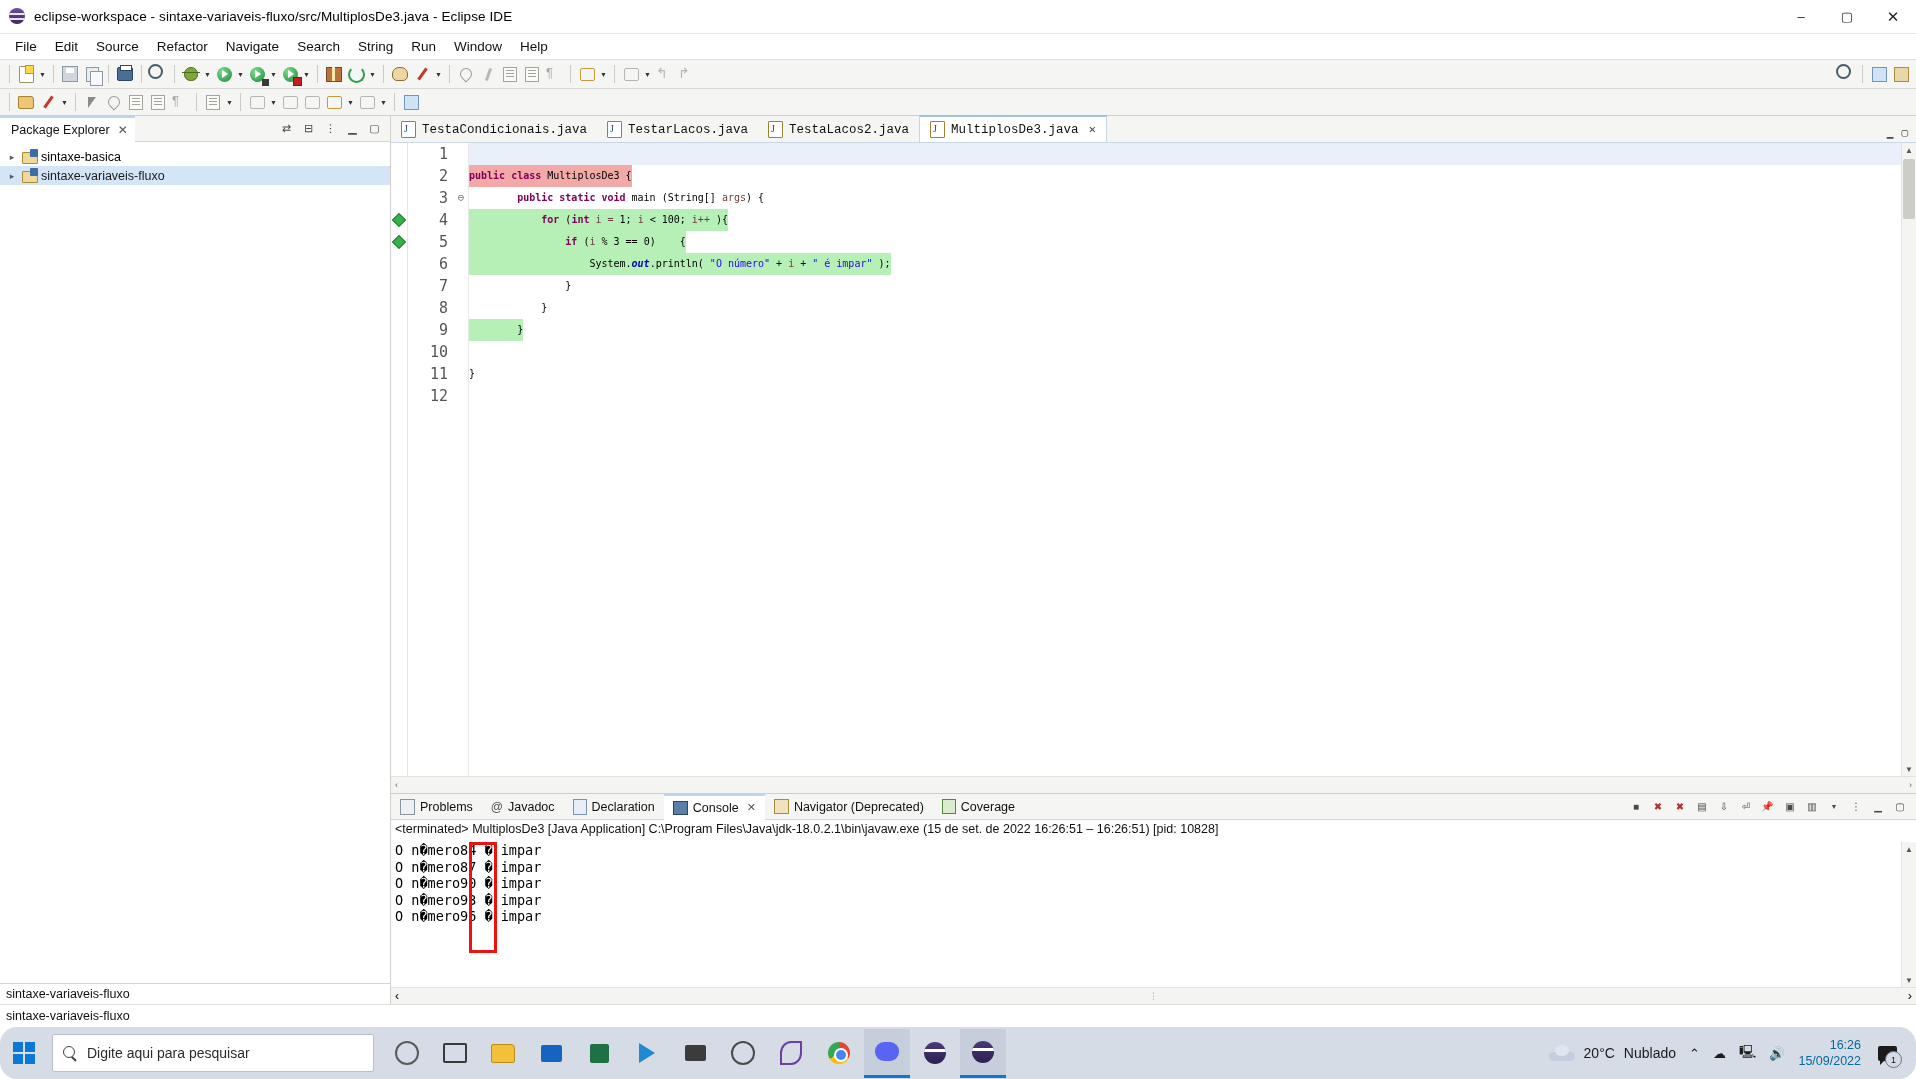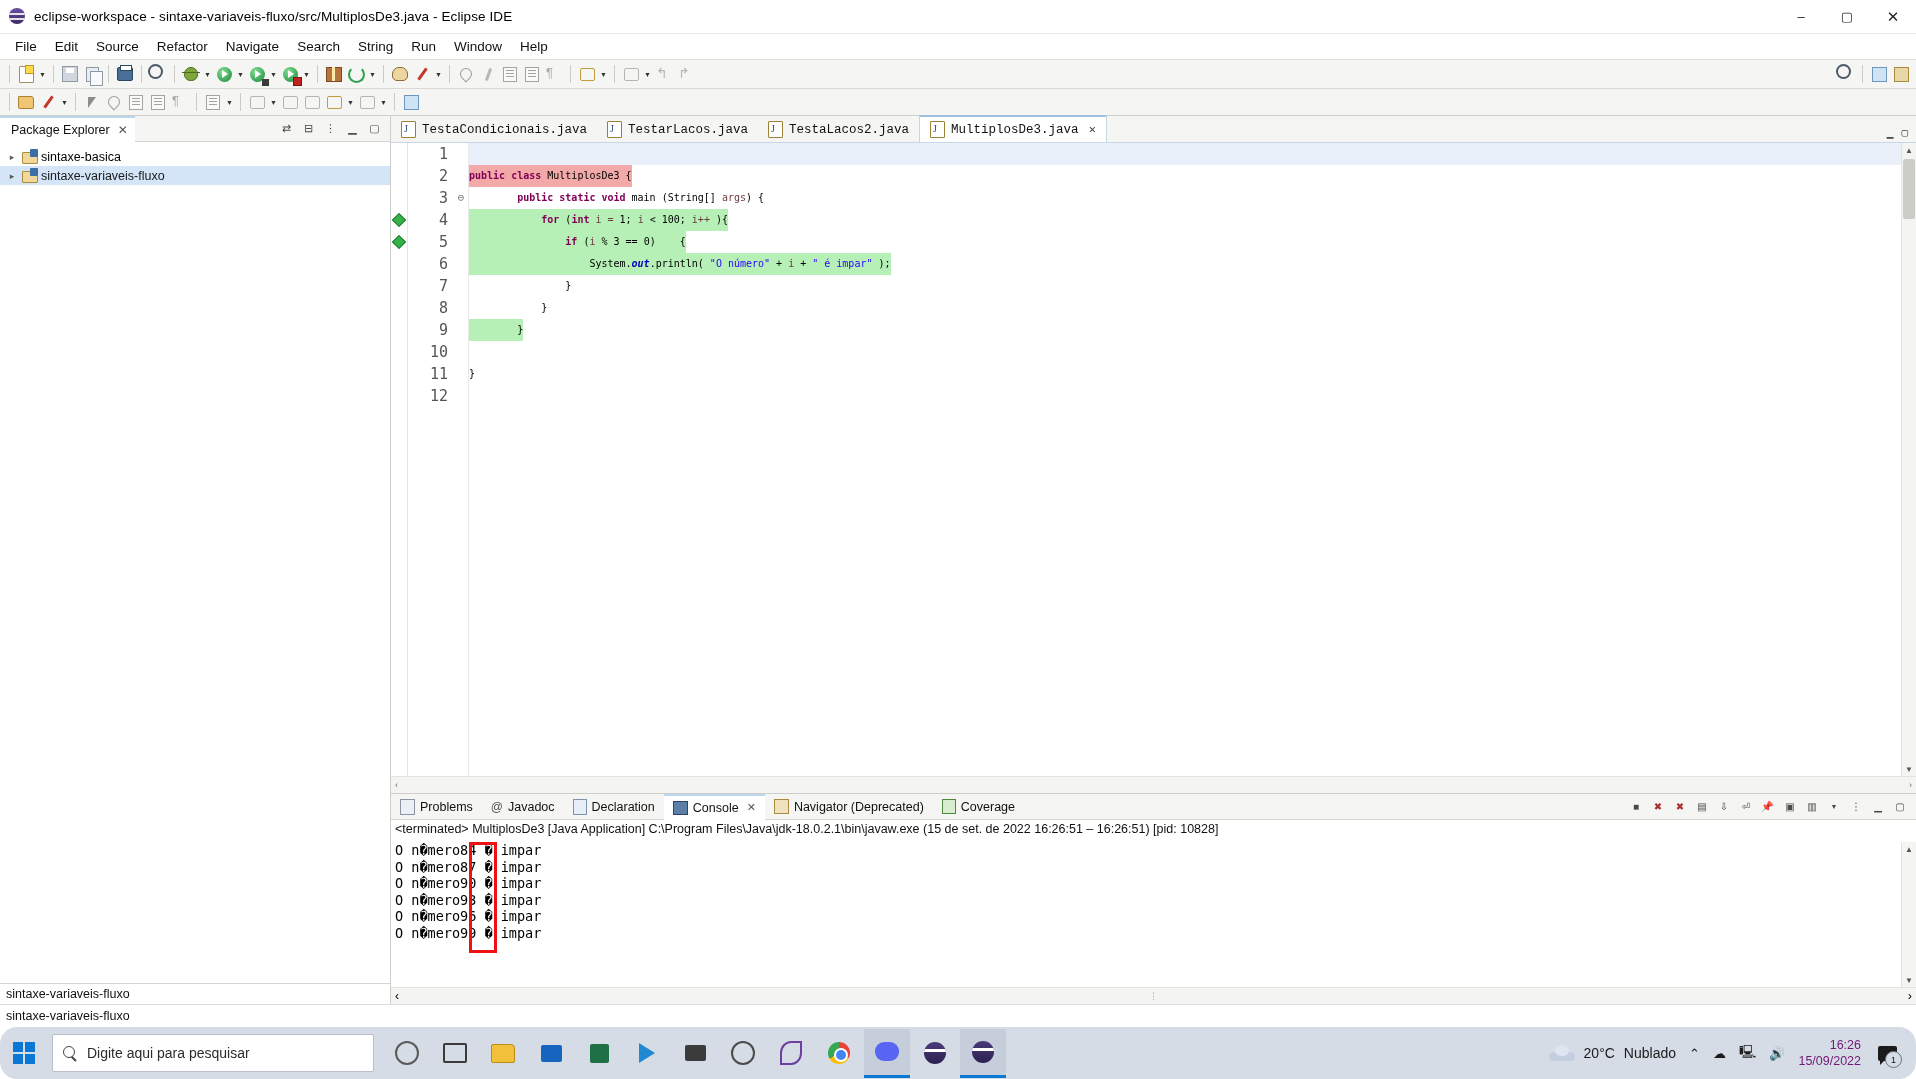--- a/index.html
+++ b/index.html
@@ -166,21 +166,21 @@
   .tbapps{display:flex;align-items:center;gap:2px;margin-left:10px;}
   .tbapp{width:46px;height:46px;display:flex;align-items:center;justify-content:center;position:relative;}
   .tbapp.active{background:#c6cedb;border-bottom:3px solid #0a78d4;}
   .tray{position:absolute;right:8px;top:0;height:52px;display:flex;align-items:center;gap:13px;padding-right:8px;}
   .weather{display:flex;align-items:center;gap:9px;}
   .cloud{width:26px;height:15px;position:relative;}
   .cloud:before{content:"";position:absolute;left:0;bottom:0;width:26px;height:9px;background:#c3cede;border-radius:5px;}
   .cloud:after{content:"";position:absolute;left:6px;bottom:5px;width:14px;height:11px;background:#dfe6f0;border-radius:50%;}
   .wtext{font-size:14px;color:#1b1b1b;}
   .trayicons{display:flex;align-items:center;gap:13px;color:#1b1b1b;font-size:13px;}
-  .clock{text-align:right;font-size:12.5px;color:#701a75;line-height:16px;}
+  .clock{text-align:right;font-size:12.5px;color:#0369a1;line-height:16px;}
   .notif{width:26px;height:26px;position:relative;display:flex;align-items:center;justify-content:center;}
   .notif .bubble{width:19px;height:15px;background:#1b1b1b;border-radius:2px;position:relative;}
   .notif .bubble:after{content:"";position:absolute;left:2px;bottom:-4px;border-left:5px solid #1b1b1b;
       border-bottom:5px solid transparent;}
   .notif .cnt{position:absolute;right:-2px;bottom:-2px;width:15px;height:15px;border-radius:50%;
       background:#d6dce6;border:1px solid #6b7280;font-size:9px;display:flex;align-items:center;justify-content:center;color:#111;}
 </style>
 </head>
 <body>
 
@@ -550,21 +550,20 @@
 
         <div class="cons-head">&lt;terminated&gt; MultiplosDe3 [Java Application] C:\Program Files\Java\jdk-18.0.2.1\bin\javaw.exe  (15 de set. de 2022 16:26:51 – 16:26:51) [pid: 10828]</div>
 
         <div class="cons-body">
           <div id="consout">
               <div class="cons-line">O n�mero84 � impar</div>
               <div class="cons-line">O n�mero87 � impar</div>
               <div class="cons-line">O n�mero90 � impar</div>
               <div class="cons-line">O n�mero93 � impar</div>
               <div class="cons-line">O n�mero96 � impar</div>
-              <div class="cons-line">O n�mero99 � impar</div>
             </div>
           <div class="redbox"></div>
           <div class="vscroll">
             <div class="arrows" style="top:0">▲</div>
             <div class="arrows" style="bottom:0">▼</div>
           </div>
         </div>
         <div class="cons-hbar">
           <span>‹</span>
           <span style="font-size:9px;color:#999">⋮</span>

